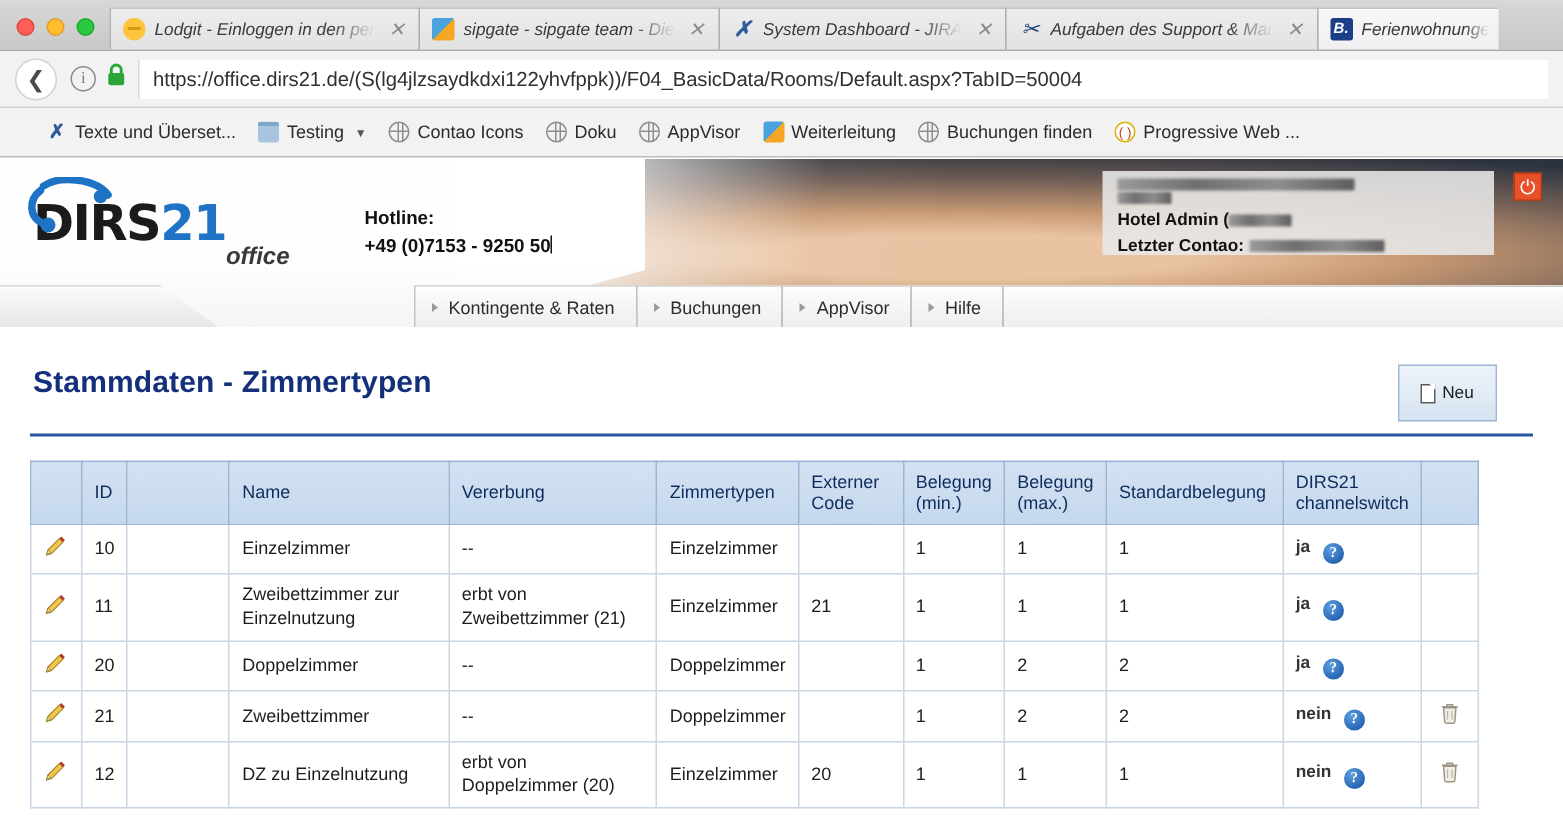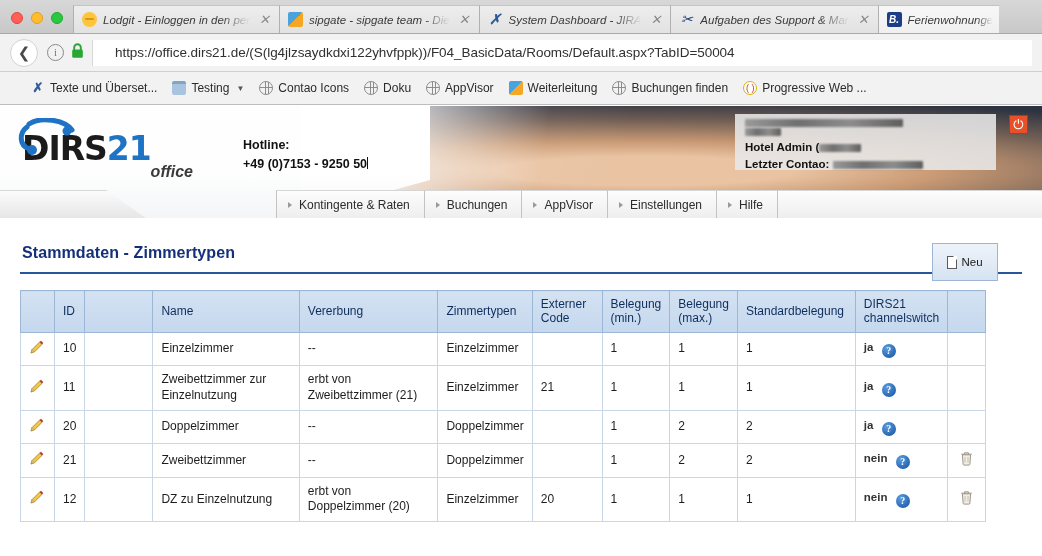--- a/index.html
+++ b/index.html
@@ -71,21 +71,21 @@
   }
   .info-i {
     width:17px; height:17px; border-radius:50%; border:1.4px solid #8a8a8a;
     color:#7a7a7a; font-size:11px; line-height:14px; text-align:center;
     margin-left:9px; flex:none; font-family:"Liberation Serif", serif;
   }
   .lock { margin-left:7px; flex:none; }
   .urlbox {
     flex:1; height:26px; margin-left:8px;
     background:#fff; border-left:1px solid #d9d9d9;
-    display:flex; align-items:center; padding-left:22px;
+    display:flex; align-items:center; padding-left:9px;
     font-size:13.5px; color:#303030; letter-spacing:-0.05px;
     white-space:nowrap; overflow:hidden;
   }
 
   .bookmarks {
     position:absolute; left:0; top:72px; width:1042px; height:33px;
     background:#f2f2f2; border-bottom:1px solid #bdbdbd;
     display:flex; align-items:center; gap:1px; padding-left:24px;
     overflow:hidden;
   }
@@ -182,22 +182,22 @@
     width:66px; height:38px;
     background:linear-gradient(180deg,#eef3fa,#d7e3f2);
     border:1px solid #9db6d4;
     display:flex; align-items:center; justify-content:center; gap:4px;
     font-size:11.5px; color:#1a1a1a;margin-top:17px;
   }
   .doc-icon { width:10px; height:13px; border:1px solid #5a5a5a; background:#fff; position:relative; flex:none;}
   .doc-icon:after{content:""; position:absolute; right:-1px; top:-1px; border-width:0 4px 4px 0; border-style:solid; border-color:transparent #fff transparent transparent;}
 
   .page-title {
-    padding:26px 0 10px 22px;
-    font-size:16px; font-weight:bold; color:#14307a;
+    padding:26px 0 22px 22px;
+    font-size:20px; font-weight:bold; color:#14307a;
     letter-spacing:0.1px;
   }
   .title-rule { margin:0 0 0 20px; width:1002px; height:2px; background:#27569e; }
 
   table.grid { border-collapse:collapse; margin:16px 0 0 20px; width:966px; font-size:12px; color:#1d1d1d; }
   table.grid th {
     background:linear-gradient(180deg,#d4e2f2,#c5d8ee);
     border:1px solid #9cb7d6;
     font-weight:normal; text-align:left;
     color:#0f2d5c; font-size:12px;
@@ -373,24 +373,20 @@
           <span class="arr"></span>
           <span>Kontingente &amp; Raten</span>
         </div>
         <div class="navtab">
           <span class="arr"></span>
           <span>Buchungen</span>
         </div>
         <div class="navtab">
           <span class="arr"></span>
           <span>AppVisor</span>
-        </div>
-        <div class="navtab">
-          <span class="arr"></span>
-          <span>Einstellungen</span>
         </div>
         <div class="navtab">
           <span class="arr"></span>
           <span>Hilfe</span>
         </div>
         <div class="navtab-fill"></div>
       </div>
     </div>
 
     <div class="content">

